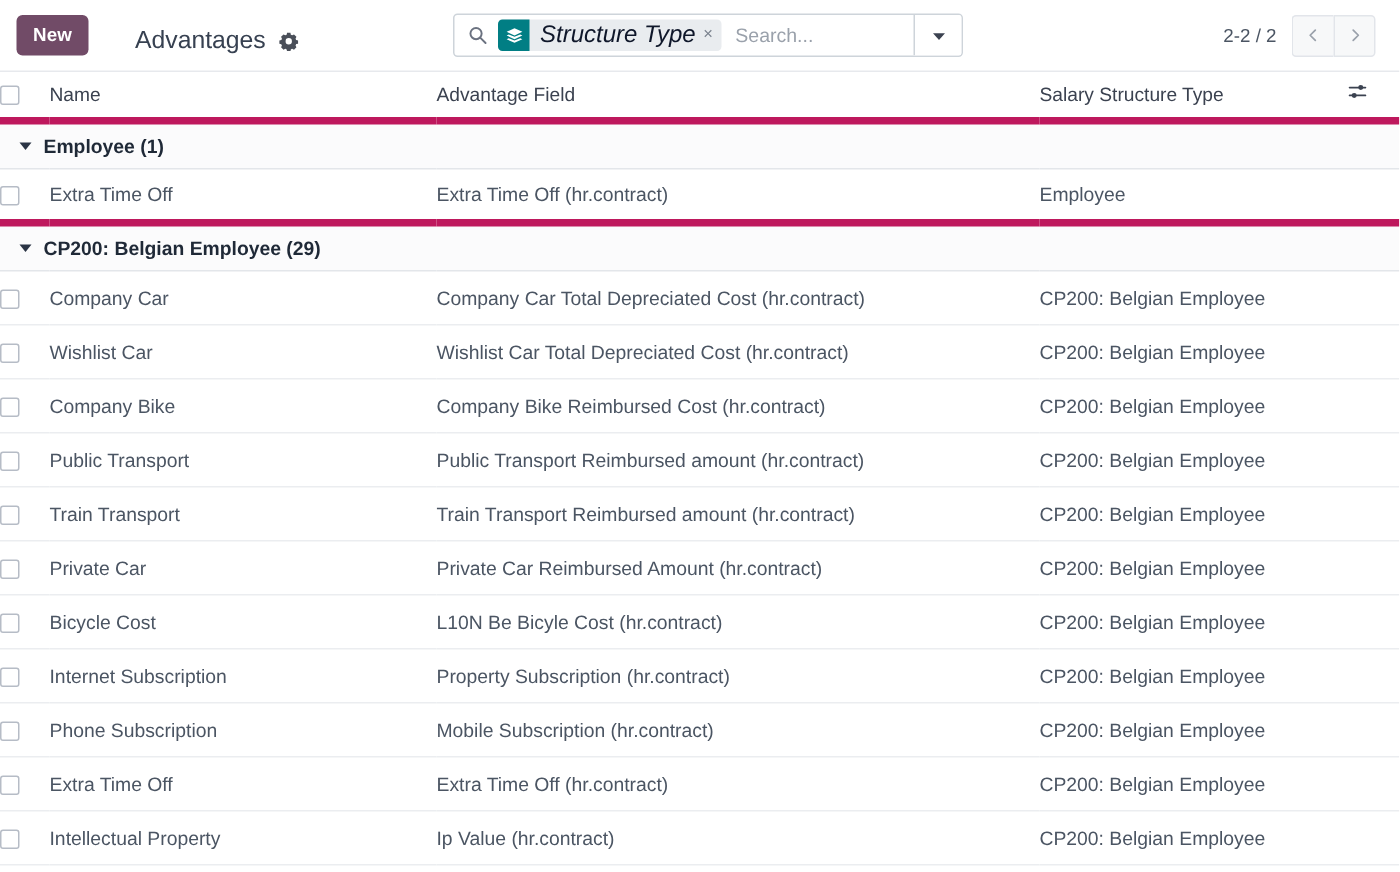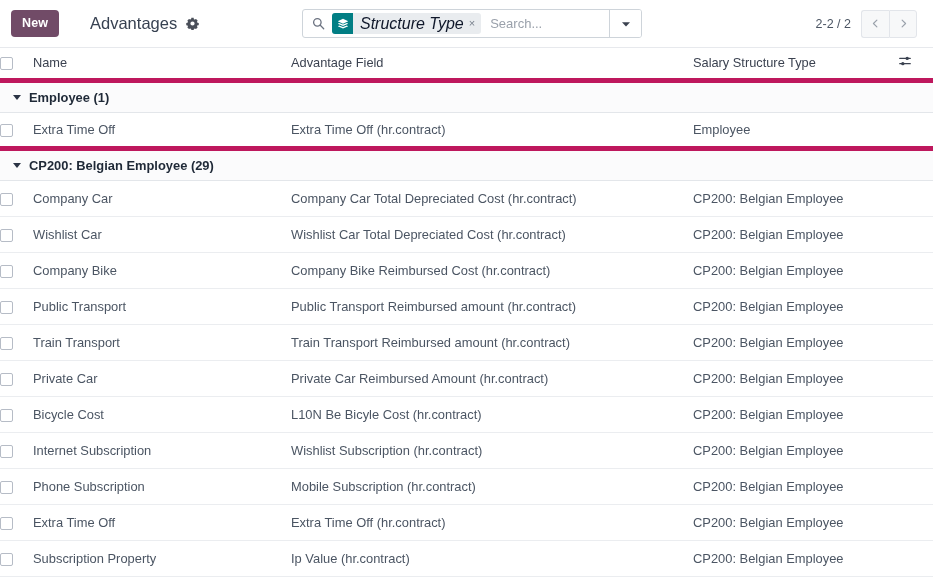--- a/index.html
+++ b/index.html
@@ -20,21 +20,21 @@
     display: flex;
     align-items: center;
     background: #ffffff;
     border-bottom: 1px solid #e7e9ed;
     padding: 0 16px 0 11px;
     position: relative;
   }
 
   .cp-left {
     display: flex;
-    align-items: center;
+    align-items: flex-end;
     flex: 0 0 auto;
   }
 
   .btn-new {
     background: #714B67;
     color: #ffffff;
     border: none;
     border-radius: 4px;
     font-size: 12.5px;
     font-weight: bold;
@@ -434,40 +434,40 @@
         <tr class="data-row">
           <td class="chk-cell"><span class="chk"></span></td>
           <td class="cell-name">Bicycle Cost</td>
           <td class="cell-field">L10N Be Bicyle Cost (hr.contract)</td>
           <td class="cell-type">CP200: Belgian Employee</td>
           <td></td>
         </tr>
         <tr class="data-row">
           <td class="chk-cell"><span class="chk"></span></td>
           <td class="cell-name">Internet Subscription</td>
-          <td class="cell-field">Wishlist Subscription (hr.contract)</td>
+          <td class="cell-field">Property Subscription (hr.contract)</td>
           <td class="cell-type">CP200: Belgian Employee</td>
           <td></td>
         </tr>
         <tr class="data-row">
           <td class="chk-cell"><span class="chk"></span></td>
           <td class="cell-name">Phone Subscription</td>
           <td class="cell-field">Mobile Subscription (hr.contract)</td>
           <td class="cell-type">CP200: Belgian Employee</td>
           <td></td>
         </tr>
         <tr class="data-row">
           <td class="chk-cell"><span class="chk"></span></td>
           <td class="cell-name">Extra Time Off</td>
           <td class="cell-field">Extra Time Off (hr.contract)</td>
           <td class="cell-type">CP200: Belgian Employee</td>
           <td></td>
         </tr>
         <tr class="data-row">
           <td class="chk-cell"><span class="chk"></span></td>
-          <td class="cell-name">Subscription Property</td>
+          <td class="cell-name">Intellectual Property</td>
           <td class="cell-field">Ip Value (hr.contract)</td>
           <td class="cell-type">CP200: Belgian Employee</td>
           <td></td>
         </tr>
       </tbody>
   </table>
 </div>
 
 </body></html>

